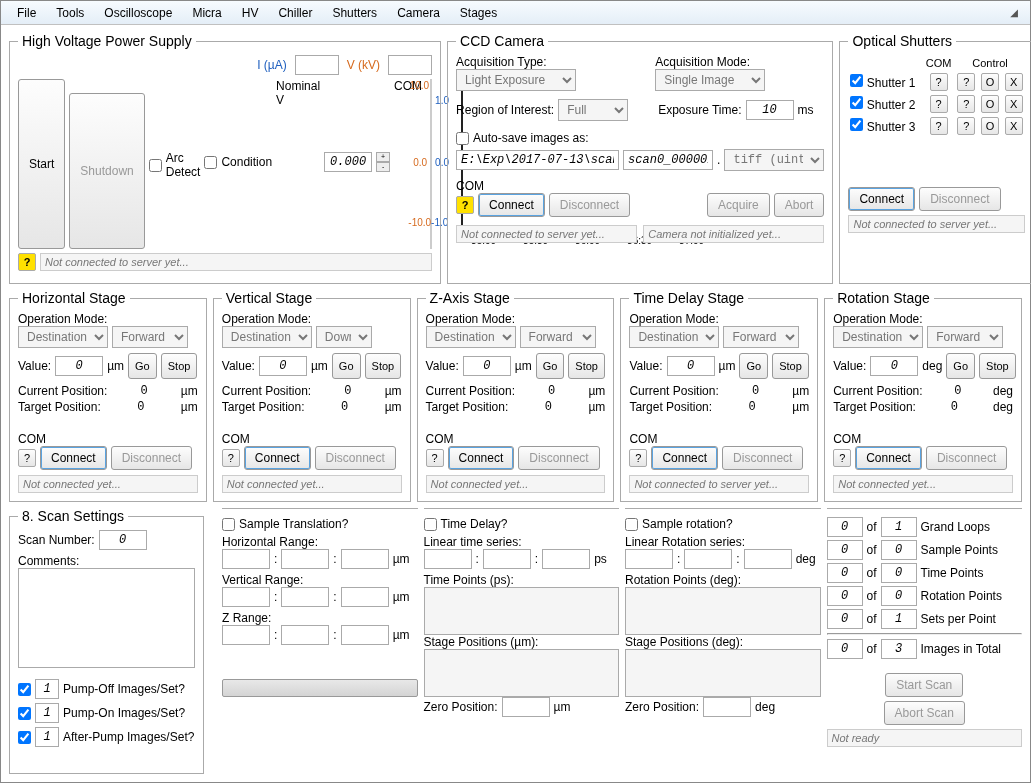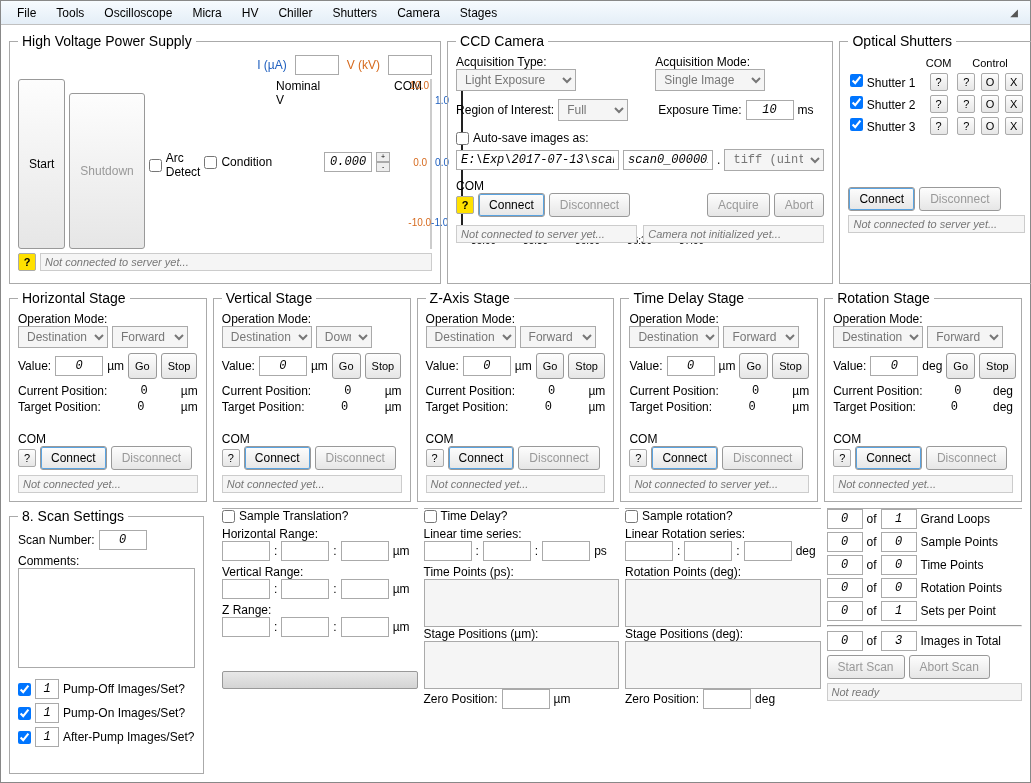--- a/index.html
+++ b/index.html
@@ -27,21 +27,21 @@
 .row1 .hvps { flex: 0 0 395px; }
 .row1 .ccd { flex: 1; }
 .row1 .shutters { flex: 0 0 195px; }
 
 .row2 { display: flex; gap: 6px; }
 .row2 fieldset { flex: 1; min-width: 0; }
 
 .row3 { display: flex; gap: 18px; flex: 1; }
 .row3 > fieldset { flex: 0 0 195px; }
 .row3 .scan-cols { flex: 1; display: flex; gap: 6px; }
-.row3 .scan-col { flex: 1; border-top:1px solid #aaa; padding-top:0; font-size:12px; }
+.row3 .scan-col { flex: 1; border-top:1px solid #aaa; padding-top:8px; font-size:12px; }
 
 .btn { background: linear-gradient(#fdfdfd,#e6e6e6); border: 1px solid #999; border-radius: 3px; padding: 4px 10px; font-size: 12px; cursor: default; }
 .btn.small { padding: 6px 6px; font-size: 11px; }
 .btn:disabled, .btn.disabled { color: #999; }
 .btn.highlight { box-shadow: 0 0 0 1px #5aa3e0 inset; }
 
 input[type=text], input[type=number] { border: 1px solid #aaa; padding: 2px 4px; font-size: 12px; font-family: "Courier New", monospace; font-style: italic; }
 input.num { width: 48px; text-align: center; }
 select { border: 1px solid #aaa; font-size: 12px; padding: 2px 4px; background: #f5f5f5; color: #777; }
 .row { display: flex; align-items: center; gap: 4px; margin-bottom: 4px; }
@@ -544,21 +544,21 @@
               <input type="text" value="1" style="">
               <span>Sets per Point</span>
             </div>
           <hr style="margin:4px 0;">
           <div class="crow">
               <input type="text" readonly="" value="0" style="">
               <span>of</span>
               <input type="text" readonly="" value="3" style="">
               <span>Images in Total</span>
             </div>
-          <div class="row" style="margin-top:4px;">
+          <div class="row" style="margin-top:14px;flex-direction:column;">
             <button class="btn disabled">Start Scan</button>
             <button class="btn disabled">Abort Scan</button>
           </div>
           <div class="status">Not ready</div>
         </div>
       </div>
     </div>
 
   </div>
 </div>

